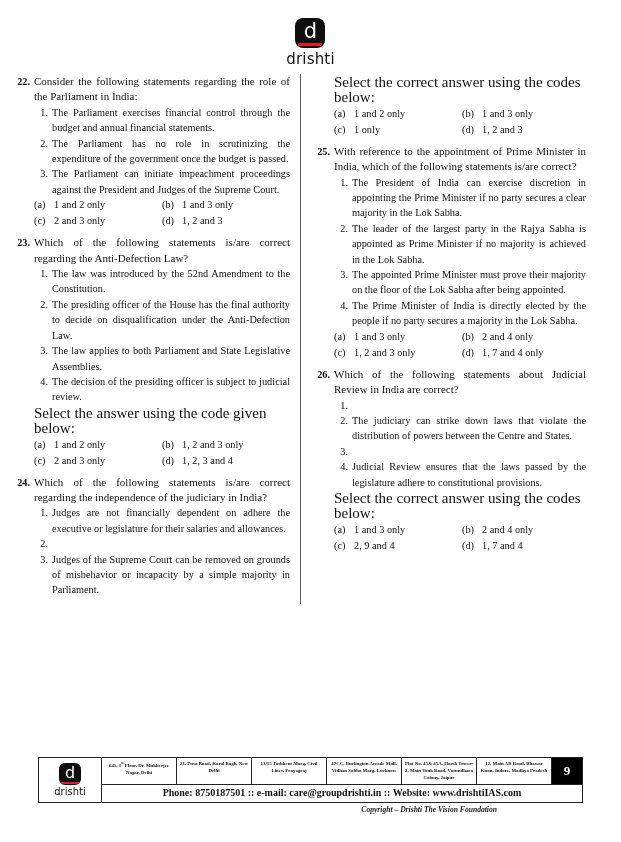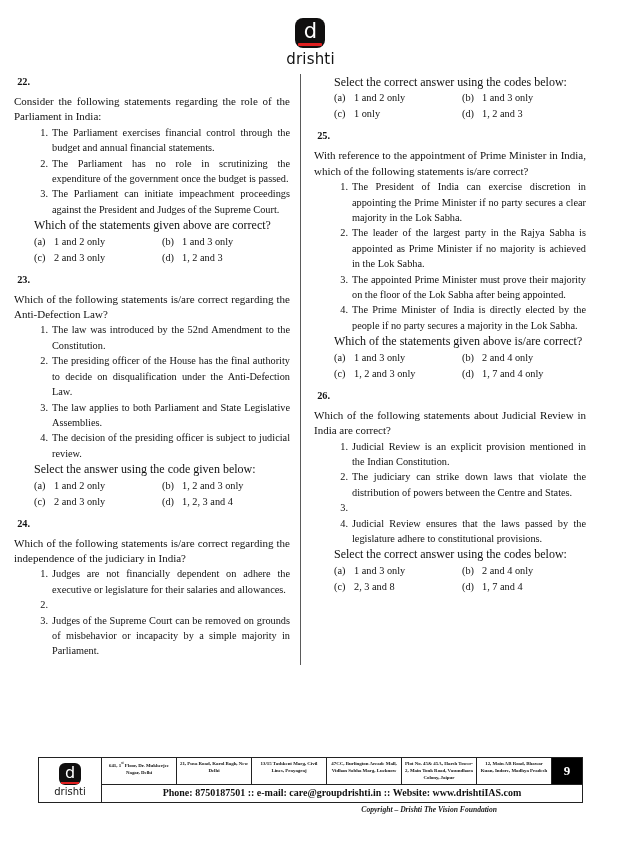--- a/index.html
+++ b/index.html
@@ -83,21 +83,20 @@
     border-left: 1px solid #5a5a5a;
   }
 
   
   .question {
     margin-bottom: 6px;
   }
   .q-head {
     display: flex;
     align-items: flex-start;
-    flex-direction: column;
   }
   .q-num {
     font-weight: bold;
     width: 20px;
     flex: 0 0 20px;
     font-size: 10.3px;
     line-height: 15.4px;
     text-align: right;
     padding-right: 4px;
     box-sizing: border-box;
@@ -128,21 +127,21 @@
     padding-right: 4px;
     box-sizing: border-box;
   }
   .stmt-text {
     flex: 1;
     text-align: justify;
     text-justify: inter-word;
   }
   .q-select {
     padding-left: 20px;
-    font-size: 12px;
+    font-size: 15px;
     line-height: 15.4px;
     margin-top: 1px;
   }
   .options {
     padding-left: 20px;
     margin-top: 0;
   }
   .opt-row {
     display: flex;
     font-size: 10.3px;
@@ -300,21 +299,20 @@
           </div>
           <div class="stmt">
             <span class="stmt-num">2.</span>
             <span class="stmt-text">The Parliament has no role in scrutinizing the expenditure of the government once the budget is passed.</span>
           </div>
           <div class="stmt">
             <span class="stmt-num">3.</span>
             <span class="stmt-text">The Parliament can initiate impeachment proceedings against the President and Judges of the Supreme Court.</span>
           </div>
         </div>
-        <div class="q-select">Which of the statements given above are correct?</div>
         <div class="options">
           <div class="opt-row">
             <div class="opt opt-a">
               <span class="opt-key">(a)</span>
               <span class="opt-val">1 and 2 only</span>
             </div>
             <div class="opt opt-b">
               <span class="opt-key">(b)</span>
               <span class="opt-val">1 and 3 only</span>
             </div>
@@ -440,21 +438,20 @@
           </div>
           <div class="stmt">
             <span class="stmt-num">3.</span>
             <span class="stmt-text">The appointed Prime Minister must prove their majority on the floor of the Lok Sabha after being appointed.</span>
           </div>
           <div class="stmt">
             <span class="stmt-num">4.</span>
             <span class="stmt-text">The Prime Minister of India is directly elected by the people if no party secures a majority in the Lok Sabha.</span>
           </div>
         </div>
-        <div class="q-select">Which of the statements given above is/are correct?</div>
         <div class="options">
           <div class="opt-row">
             <div class="opt opt-a">
               <span class="opt-key">(a)</span>
               <span class="opt-val">1 and 3 only</span>
             </div>
             <div class="opt opt-b">
               <span class="opt-key">(b)</span>
               <span class="opt-val">2 and 4 only</span>
             </div>
@@ -472,21 +469,20 @@
         </div>
       </div>
       <div class="question">
         <div class="q-head">
           <div class="q-num">26.</div>
           <div class="q-stem">Which of the following statements about Judicial Review in India are correct?</div>
         </div>
         <div class="statements">
           <div class="stmt">
             <span class="stmt-num">1.</span>
-            <span class="stmt-text">Judicial Review is an explicit provision mentioned in the Indian Constitution.</span>
           </div>
           <div class="stmt">
             <span class="stmt-num">2.</span>
             <span class="stmt-text">The judiciary can strike down laws that violate the distribution of powers between the Centre and States.</span>
           </div>
           <div class="stmt">
             <span class="stmt-num">3.</span>
           </div>
           <div class="stmt">
             <span class="stmt-num">4.</span>
@@ -501,21 +497,21 @@
               <span class="opt-val">1 and 3 only</span>
             </div>
             <div class="opt opt-b">
               <span class="opt-key">(b)</span>
               <span class="opt-val">2 and 4 only</span>
             </div>
           </div>
           <div class="opt-row">
             <div class="opt opt-a">
               <span class="opt-key">(c)</span>
-              <span class="opt-val">2, 3 and 8</span>
+              <span class="opt-val">2, 9 and 4</span>
             </div>
             <div class="opt opt-b">
               <span class="opt-key">(d)</span>
               <span class="opt-val">1, 7 and 4</span>
             </div>
           </div>
         </div>
       </div>
     </div>
 </div>

